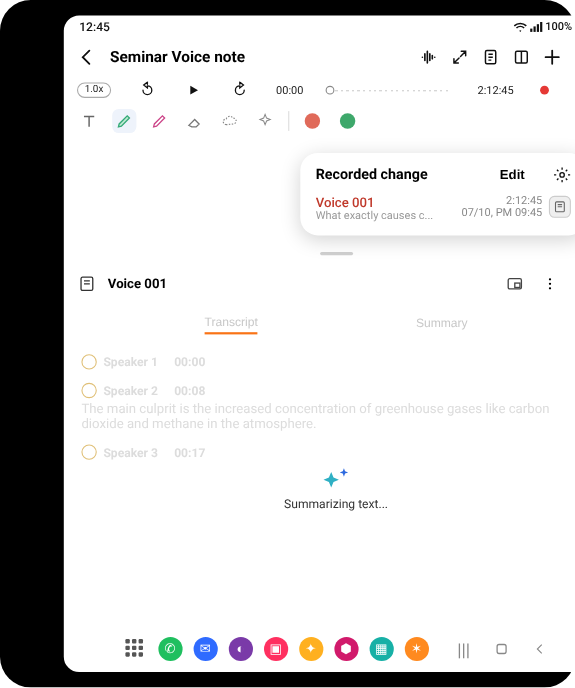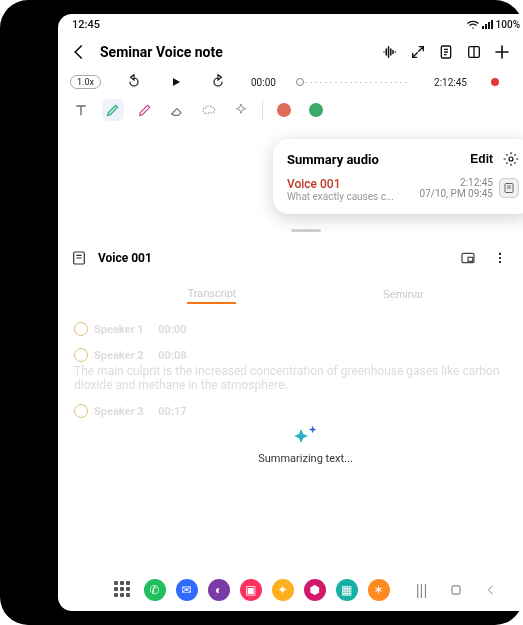--- a/index.html
+++ b/index.html
@@ -41,21 +41,21 @@
   .toolbar { display:flex; align-items:center; gap:10px; padding: 0 12px 6px; }
   .tbtn { width:22px; height:22px; display:flex; align-items:center; justify-content:center; border:none; background:none; color:#555; }
   .tbtn.sel { background:#eef3fb; border-radius:6px; }
   .swatch { width:14px; height:14px; border-radius:50%; }
   .divider { width:1px; height:18px; background:#ddd; }
 
   
   .panel { position:absolute; top:125px; right:20px; width:260px; background:#fff; border-radius:16px; box-shadow: 0 4px 18px rgba(0,0,0,.18); padding:12px 14px 12px; }
   .panel-head { display:flex; align-items:center; justify-content:space-between; margin-bottom:10px; }
   .panel-title { font-size:13px; font-weight:700; }
-  .panel-head .right { display:flex; align-items:center; gap:10px; font-size:12px; }
+  .panel-head .right { display:flex; align-items:center; gap:26px; font-size:12px; }
   .panel-row { display:flex; align-items:flex-start; justify-content:space-between; gap:8px; }
   .panel-row .name { font-size:12px; color:#c0392b; font-weight:500; }
   .panel-row .sub { font-size:10px; color:#999; }
   .panel-row .meta { text-align:right; font-size:10px; color:#888; }
   .panel-tile { width:20px; height:20px; display:flex; align-items:center; justify-content:center; border:1px solid #ccc; border-radius:5px; color:#666; margin-left:6px; }
 
   
   .grip { height:26px; display:flex; align-items:center; justify-content:center; }
   .grip i { width:30px; height:3px; border-radius:3px; background:#d0d0d0; display:block; }
 
@@ -221,21 +221,21 @@
       <button class="tbtn">
           <span class="swatch" style="background:#e06a5a"></span>
         </button>
       <button class="tbtn">
           <span class="swatch" style="background:#3ea86b"></span>
         </button>
     </div>
 
     <div class="panel">
       <div class="panel-head">
-        <span class="panel-title">Summary audio</span>
+        <span class="panel-title">Recorded change</span>
         <div class="right">
           <button style="border:none;background:none;font-size:12px;font-weight:600">Edit</button>
           <button style="border:none;background:none">
             <svg width="16" height="16" viewBox="0 0 24 24">
                 <circle cx="12" cy="12" r="3" stroke="#111" stroke-width="1.8" fill="none"></circle>
                 <path d="M12 2v3M12 19v3M4 12H1M23 12h-3M5 5l2 2M17 17l2 2M19 5l-2 2M7 17l-2 2" stroke="#111" stroke-width="1.8"></path>
               </svg>
           </button>
         </div>
       </div>
@@ -289,21 +289,21 @@
             <svg width="14" height="14" viewBox="0 0 24 24">
               <path d="M5 5l14 14M19 5L5 19" stroke="#444" stroke-width="2" stroke-linecap="round"></path>
             </svg>
           </button>
       </div>
     </div>
 
     <div class="body">
       <div class="tabs">
         <button class="tab active">Transcript</button>
-        <button class="tab">Seminar</button>
+        <button class="tab">Summary</button>
       </div>
 
       <div class="line">
         <div class="spk"><span class="bubble"></span><span>Speaker 1</span>&nbsp;<span>00:00</span></div>
       </div>
       <div class="line">
         <div class="spk"><span class="bubble"></span><span>Speaker 2</span>&nbsp;<span>00:08</span></div>
         <div class="txt">The main culprit is the increased concentration of greenhouse gases like carbon dioxide and methane in the atmosphere.</div>
       </div>
       <div class="line">

